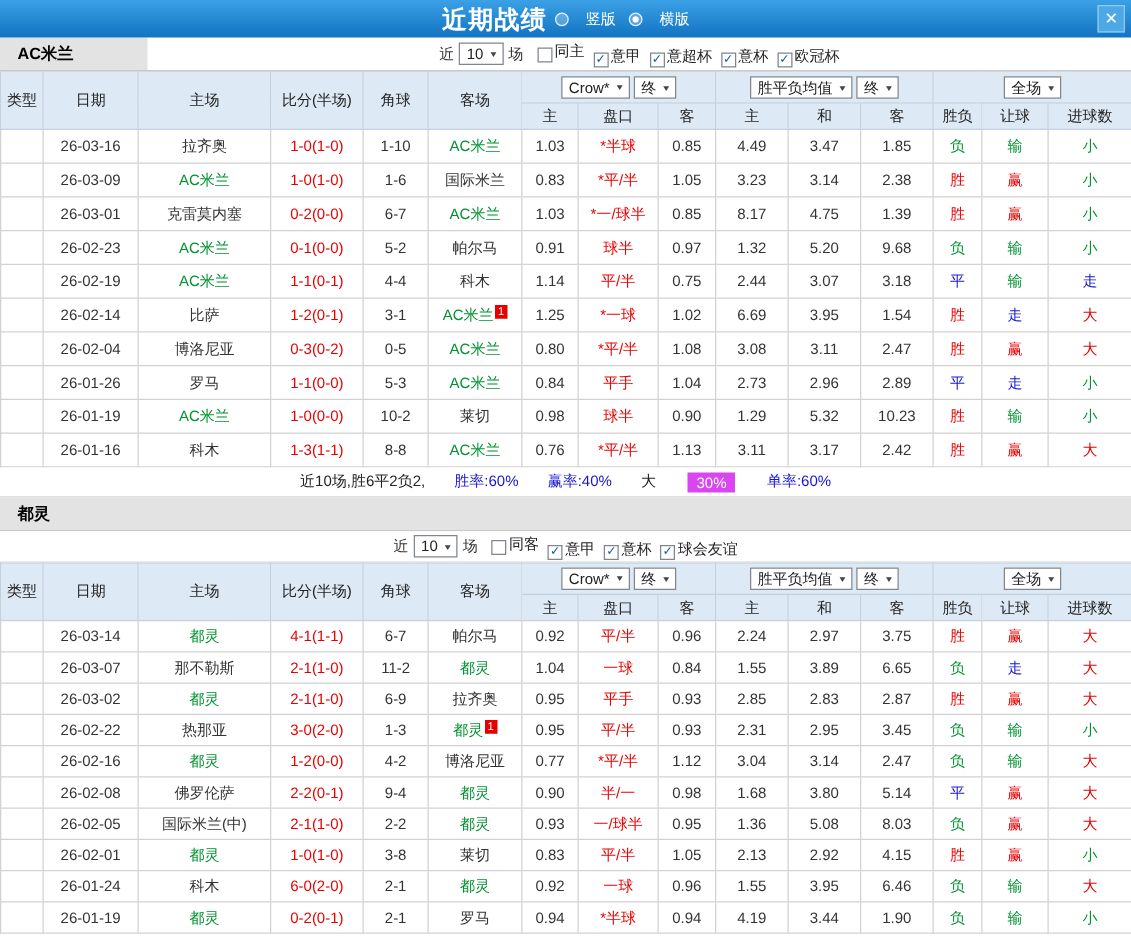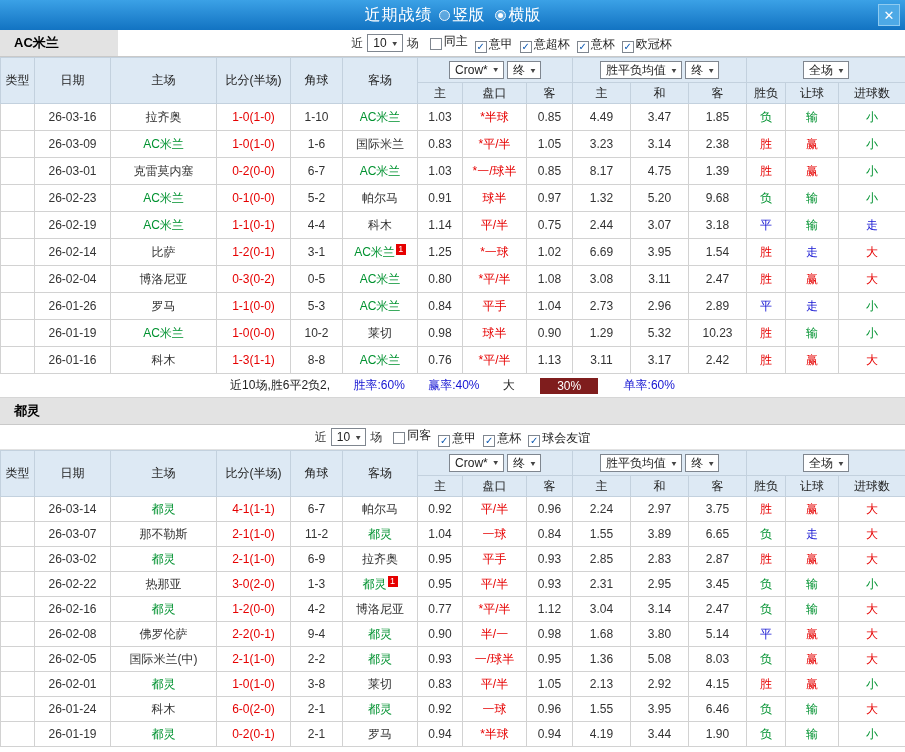--- a/index.html
+++ b/index.html
@@ -6,23 +6,23 @@
   html,body { width:905px; height:752px; overflow:hidden; }
   body {
     font-family:"Liberation Sans","DejaVu Sans",sans-serif;
     font-size:12px; color:#333; background:#fff;
   }
   
   .titlebar{
     height:30px; background:linear-gradient(180deg,#3ba1e6 0%,#1273c2 100%);
     color:#fff; display:flex; align-items:center; justify-content:center; position:relative;
   }
-  .tb-title{ font-size:16px; font-weight:normal; letter-spacing:1px; }
+  .tb-title{ font-size:20px; font-weight:bold; letter-spacing:1px; }
   .tb-radios{ display:flex; align-items:center; margin-left:6px; gap:10px; }
-  .radio-opt{ display:inline-flex; align-items:center; gap:3px; cursor:pointer; font-size:16px; }
+  .radio-opt{ display:inline-flex; align-items:center; gap:14px; cursor:pointer; font-size:12px; }
   .radio-circle{ width:11px; height:11px; border:1px solid #e9f4fc; border-radius:50%; position:relative; display:inline-block; background:rgba(255,255,255,.25); }
   .radio-circle.sel::after{ content:""; position:absolute; left:2px; top:2px; width:5px; height:5px; border-radius:50%; background:#fff; }
   .close-btn{
     position:absolute; right:5px; top:4px; width:22px; height:22px;
     background:#4da9e6; border:1px solid #8fcbf0; color:#fff; font-size:13px; font-weight:bold;
     display:flex; align-items:center; justify-content:center; cursor:pointer;
   }
   
   .sec-bar{ display:flex; align-items:stretch; height:27px; border-bottom:1px solid #c9c9c9; background:#fff; }
   .sec-label{ width:118px; background:#e3e3e3; display:flex; align-items:center; padding-left:14px; font-weight:bold; font-size:13px; color:#000; }
@@ -46,21 +46,21 @@
   td.type-b{ background:#6a5ace; }
   .hl{ color:#009230; }
   .c-red{ color:#e60000; }
   .c-green{ color:#009230; }
   .c-blue{ color:#1414d2; }
   .c-black{ color:#222; }
   .rc{ display:inline-block; background:#e60000; color:#fff; font-size:9px; line-height:11px; width:10px; height:11px; margin-left:1px; vertical-align:4px; }
   
   .summary{ height:24px; display:flex; align-items:center; justify-content:center; background:#fff; border-bottom:1px solid #d6d6d6;gap:20px; }
   .summary span{ white-space:pre; }
-  .gbox{ background:#7f1d1d; color:#fff; padding:1px 17px; margin:0 2px; }
+  .gbox{ background:#d946ef; color:#fff; padding:1px 7px; margin:0 2px; }
 </style>
 </head>
 <body>
 
 <div class="titlebar">
   <span class="tb-title">近期战绩</span>
   <span class="tb-radios">
     <label class="radio-opt">
       <span class="radio-circle"></span>
       <span>竖版</span>

